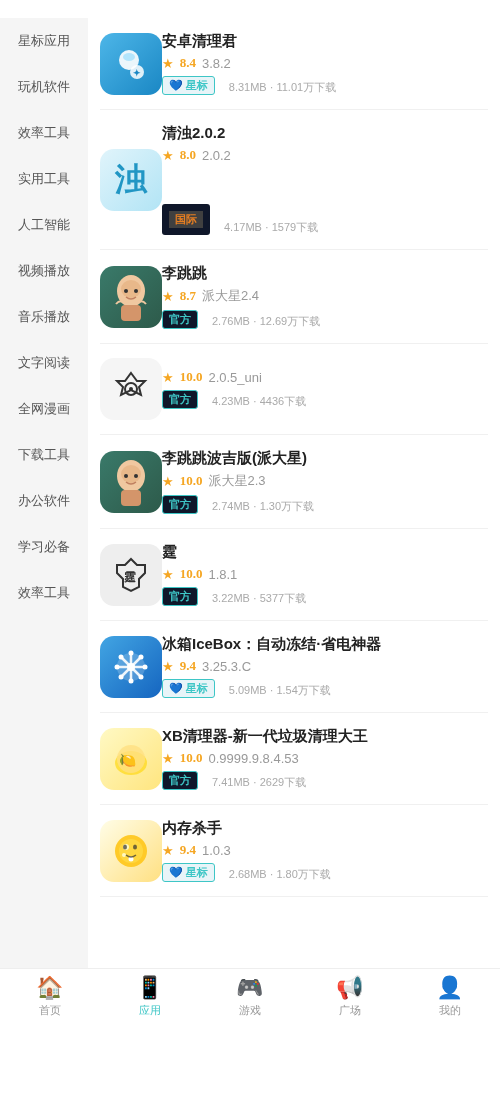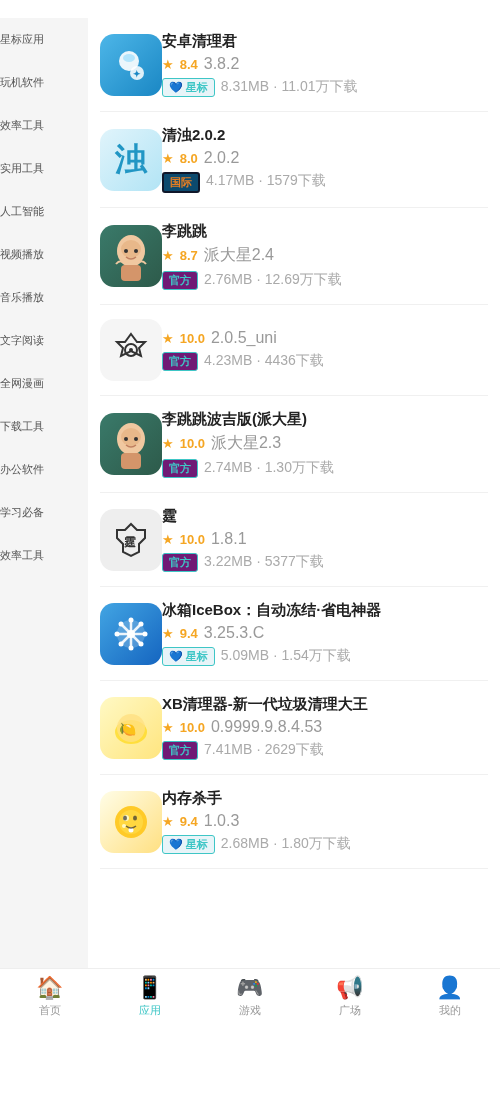--- a/index.html
+++ b/index.html
@@ -18,21 +18,22 @@
     }
 
     
     .sidebar {
       width: 88px;
       background: #f5f5f5;
       flex-shrink: 0;
     }
     .sidebar-item {
       padding: 14px 0;
-      font-size: 11px;
+      text-align: center;
+      font-size: 13px;
       color: #555;
       cursor: pointer;
       position: relative;
     }
     .sidebar-item.active {
       background: #fff;
       color: #3ec6c6;
       font-weight: bold;
     }
     .sidebar-item.active::before {
@@ -73,53 +74,55 @@
       margin-bottom: 5px;
     }
     .star-icon {
       color: #f5a623;
       font-size: 13px;
     }
     .rating-score {
       font-size: 13px;
       font-weight: bold;
       color: #f5a623;
+      font-family: Liberation Serif, serif;
     }
     .app-version {
-      font-size: 16px;
+      font-size: 13px;
       color: #999;
     }
     .app-meta-row {
       display: flex;
-      align-items: flex-start;
-      gap: 6px;
+      align-items: flex-end;
+      gap: 14px;
     }
     .badge {
       font-size: 11px;
       padding: 1px 6px;
       border-radius: 3px;
       font-weight: 600;
     }
     .badge-star {
       background: #e8f4f8;
       color: #3ec6c6;
       border: 1px solid #3ec6c6;
     }
     .badge-official {
-      background: #701a75;
+      background: #0f172a;
       color: #3ec6c6;
       border: 1px solid #3ec6c6;
     }
     .badge-region {
-      background: #0c4a6e;
+      background: #404040;
       color: #e67e22;
-      border: 2px solid #0f172a;
+      border: 7px solid #0f172a;
+      margin-top: 36px;
     }
     .app-size-dl {
-      font-size: 14px;
+      font-size: 11px;
       color: #aaa;
     }
 
     
     .bottom-nav {
       display: flex;
       height: 56px;
       border-top: 1px solid #eee;
       background: #fff;
       position: sticky;

